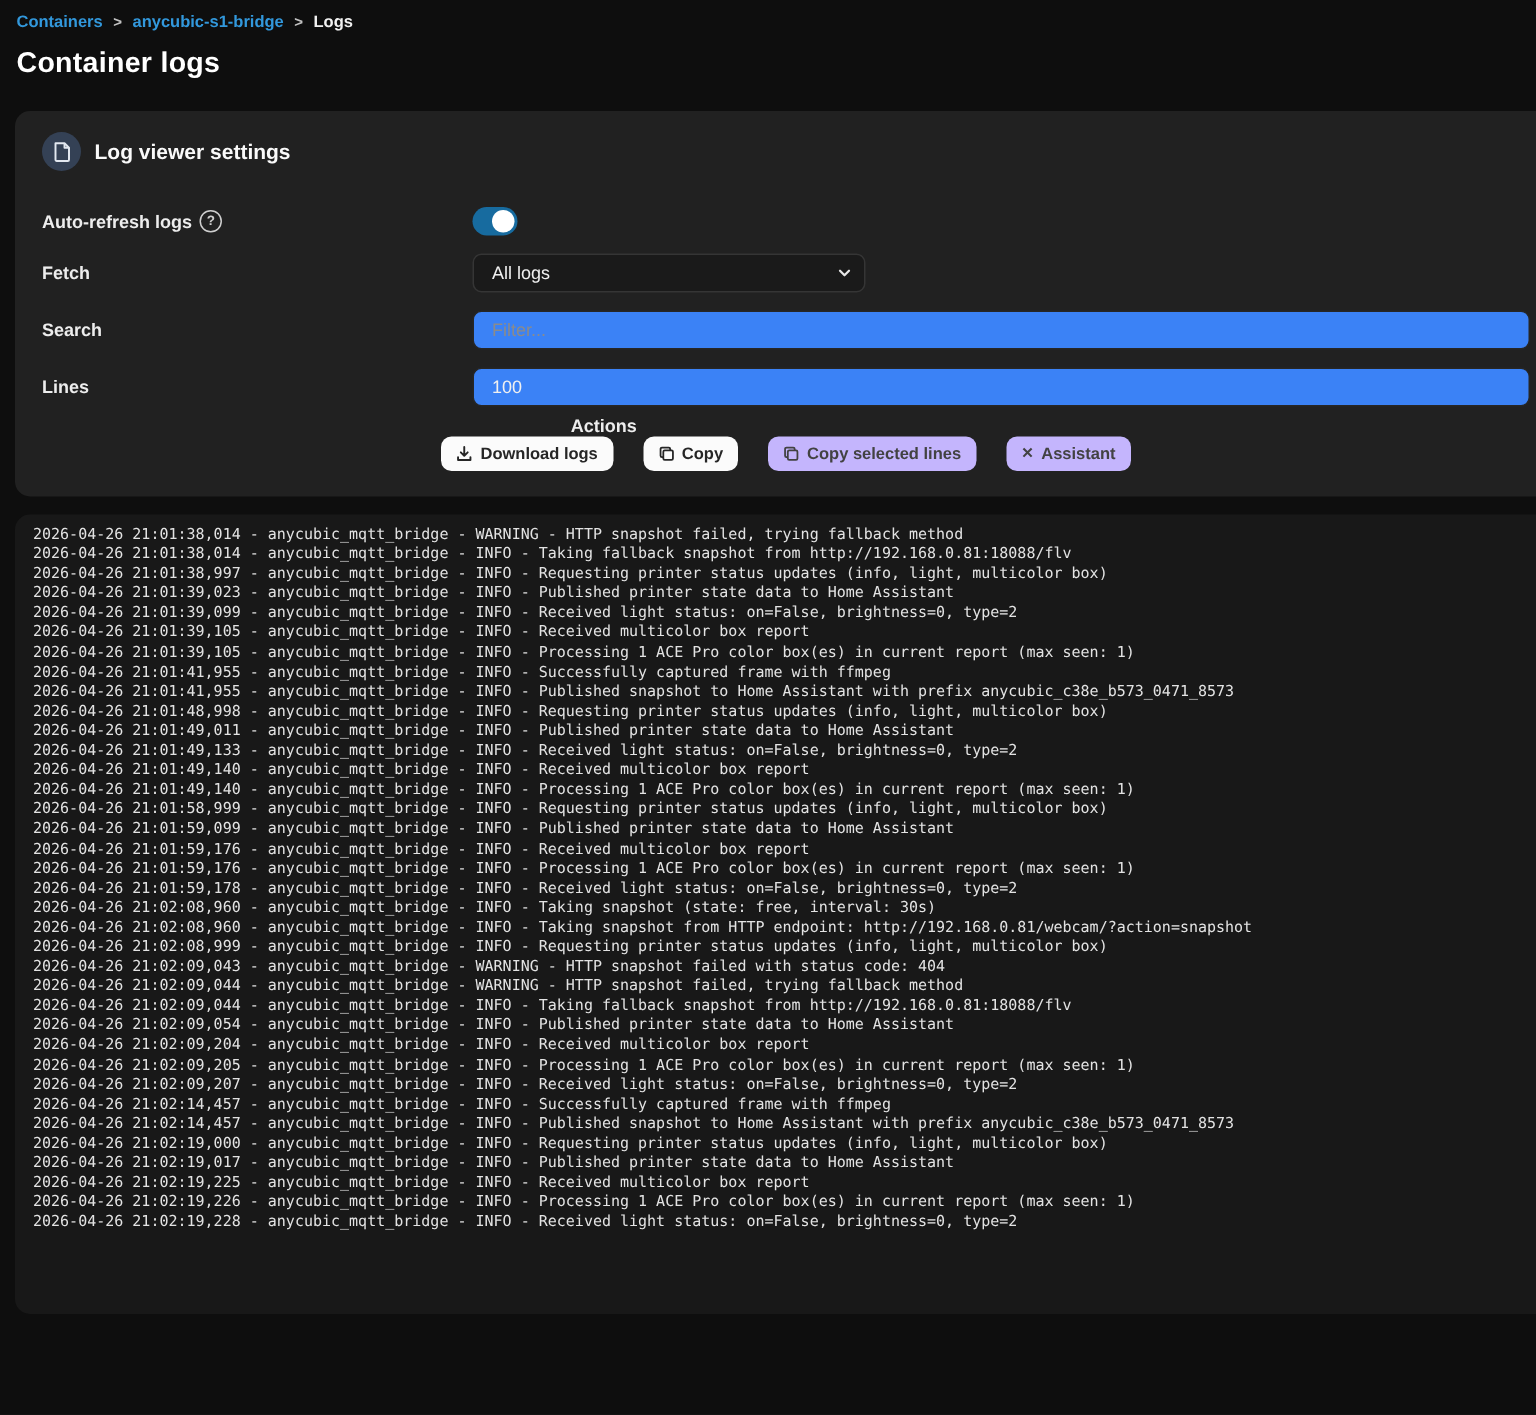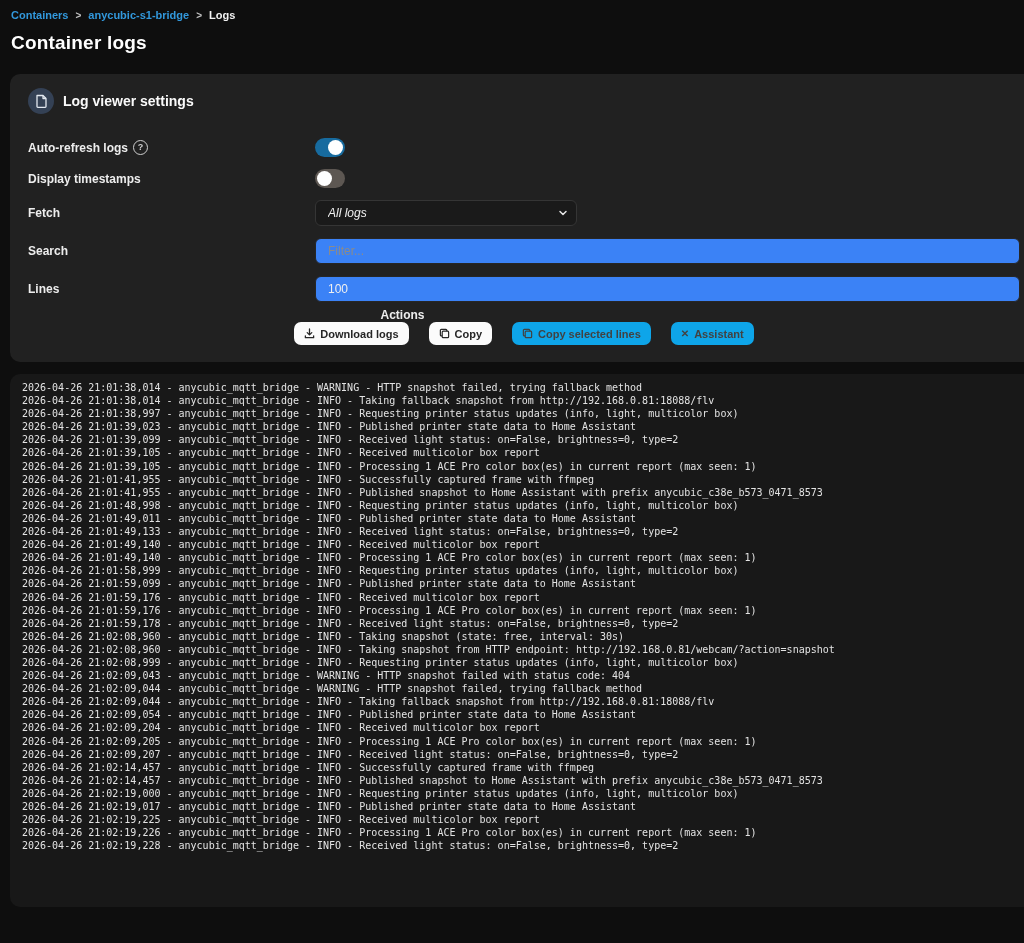--- a/index.html
+++ b/index.html
@@ -97,21 +97,20 @@
     appearance: none; -webkit-appearance: none;
     width: 100%; height: 26px;
     background: #1a1a1a;
     color: #f0f0f0;
     border: 1px solid #353535;
     border-radius: 6px;
     font-family: "Liberation Sans", sans-serif;
     font-size: 12px;
     padding: 0 26px 0 12px;
     outline: none;
-    font-style: italic;
   }
   .select-chevron {
     position: absolute; right: 9px; top: 8px;
     pointer-events: none;
     display: flex;
   }
 
   
   .text-input {
     flex: 1;
@@ -135,21 +134,21 @@
     border: none;
     border-radius: 7px;
     font-family: "Liberation Sans", sans-serif;
     font-size: 11px;
     font-weight: 600;
     display: inline-flex; align-items: center; gap: 5px;
     cursor: pointer;
     white-space: nowrap;
   }
   .btn.light { background: #fbfbfb; color: #262626; }
-  .btn.disabled { background: #0ea5e9; color: #424242; cursor: default; }
+  .btn.disabled { background: #c4b5fd; color: #424242; cursor: default; }
   .btn .x-glyph { font-size: 10px; line-height: 1; }
 
   
   .log-viewer {
     margin: 12px -14px 0 10px;
     background: #181818;
     border-radius: 10px;
     padding: 7px 12px;
     height: 533px;
     box-sizing: border-box;
@@ -195,28 +194,20 @@
       <span class="help-icon">?</span>
     </span>
     <span class="control-col">
       <span class="toggle on">
           <span class="knob"></span>
         </span>
     </span>
   </div>
 
 
-  <div class="setting-row">
-    <span class="setting-label">Display timestamps</span>
-    <span class="control-col">
-      <span class="toggle off">
-          <span class="knob"></span>
-        </span>
-    </span>
-  </div>
 
   <div class="setting-row tall">
     <span class="setting-label">Fetch</span>
     <span class="control-col">
       <span class="select-wrap">
         <select>
           <option>All logs</option>
         </select>
         <span class="select-chevron">
           <svg width="10" height="10" viewBox="0 0 10 10" fill="none">

